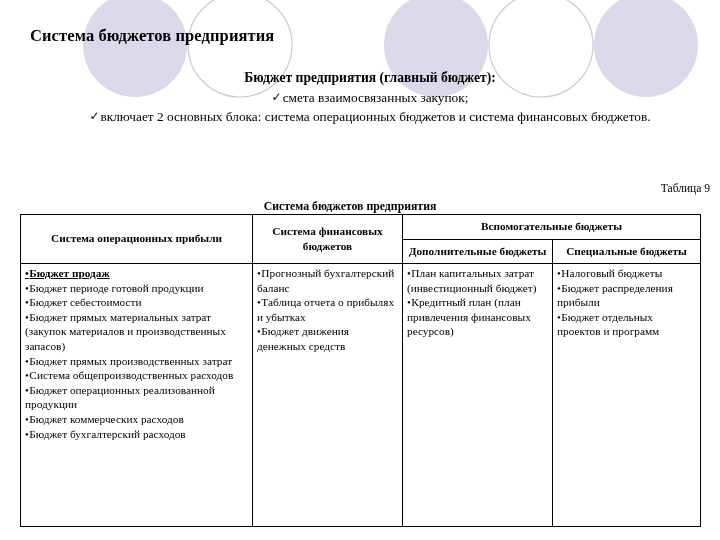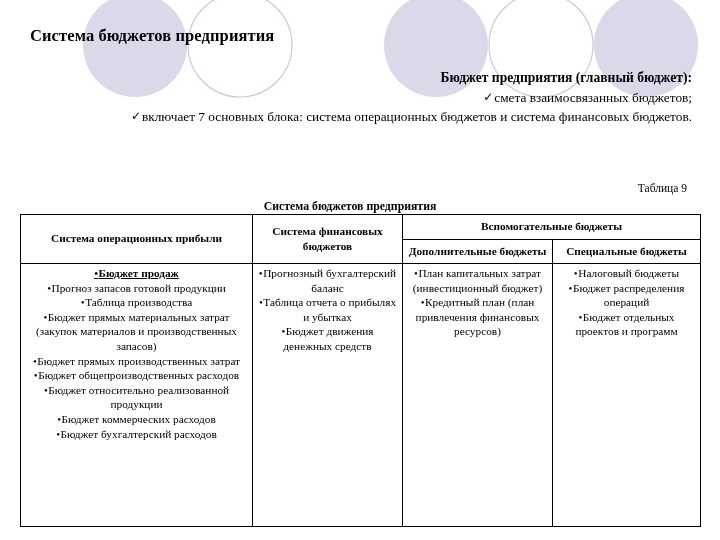--- a/index.html
+++ b/index.html
@@ -35,46 +35,46 @@
     z-index: 2;
     font-size: 16.5px;
     font-weight: bold;
     letter-spacing: 0.1px;
     white-space: nowrap;
   }
 
   
   #intro-block {
     position: absolute;
-    left: 0;
+    left: 24px;
     top: 68px;
     width: 692px;
     z-index: 2;
-    text-align: right;
+    text-align: center;
     font-size: 13.3px;
     line-height: 19.5px;
   }
   #intro-block .intro-head {
     font-weight: bold;
     font-size: 13.6px;
   }
   #intro-block .intro-line {
     display: block;
   }
   .check {
     font-family: "DejaVu Sans", sans-serif;
     font-size: 12px;
     padding-right: 1px;
     vertical-align: 1px;
   }
 
   
   #table-number {
     position: absolute;
-    right: 33px;
+    right: 10px;
     top: 182px;
     z-index: 2;
     font-size: 11.5px;
   }
 
   
   #table-caption {
     position: absolute;
     left: 0px;
     top: 199px;
@@ -96,21 +96,21 @@
     table-layout: fixed;
     background: transparent;
   }
   #budget-table td, #budget-table th {
     border: 1px solid #000000;
     vertical-align: top;
     padding: 2px 4px 18px 4px;
     font-size: 11.3px;
     line-height: 14.6px;
     font-weight: normal;
-    text-align: center;
+    text-align: left;
   }
   #budget-table th {
     text-align: center;
     font-weight: bold;
     vertical-align: middle;
     line-height: 15.5px;
     padding: 4px 3px;
   }
   #budget-table .body-cell {
     height: 242px;
@@ -147,22 +147,22 @@
     <circle cx="240" cy="45" r="52" fill="none" stroke="#c9c9dd" stroke-width="1.2"></circle>
     <circle cx="436" cy="45" r="52" fill="#d9d9ea" stroke="none"></circle>
     <circle cx="541" cy="45" r="52" fill="none" stroke="#c9c9dd" stroke-width="1.2"></circle>
     <circle cx="646" cy="45" r="52" fill="#d9d9ea" stroke="none"></circle>
   </svg>
 
 <div id="slide-title">Система бюджетов предприятия</div>
 
 <div id="intro-block">
   <div class="intro-head">Бюджет предприятия (главный бюджет):</div>
-  <div class="intro-line"><span class="check">✓</span><span>смета взаимосвязанных бюджетов;</span></div>
-  <div class="intro-line"><span class="check">✓</span><span>включает 7 основных блока: система операционных бюджетов и система финансовых бюджетов.</span></div>
+  <div class="intro-line"><span class="check">✓</span><span>смета взаимосвязанных закупок;</span></div>
+  <div class="intro-line"><span class="check">✓</span><span>включает 2 основных блока: система операционных бюджетов и система финансовых бюджетов.</span></div>
 </div>
 
 <div id="table-number">Таблица 9</div>
 
 <div id="table-caption">Система бюджетов предприятия</div>
 
 <table id="budget-table">
   <colgroup>
     <col class="col1">
       <col class="col2">
@@ -178,45 +178,45 @@
     <tr>
       <th>Дополнительные бюджеты</th>
       <th>Специальные бюджеты</th>
     </tr>
   </thead>
   <tbody>
     <tr>
       <td class="body-cell">
         <ul class="bullet-list">
             <li class="emph">Бюджет продаж</li>
-            <li>Прогноз запасов готовой продукции</li>
-            <li>Таблица производства</li>
+            <li>Бюджет периоде готовой продукции</li>
+            <li>Бюджет себестоимости</li>
             <li>Бюджет прямых материальных затрат (закупок материалов и производственных запасов)</li>
             <li>Бюджет прямых производственных затрат</li>
-            <li>Бюджет общепроизводственных расходов</li>
-            <li>Бюджет относительно реализованной продукции</li>
+            <li>Система общепроизводственных расходов</li>
+            <li>Бюджет операционных реализованной продукции</li>
             <li>Бюджет коммерческих расходов</li>
             <li>Бюджет бухгалтерский расходов</li>
           </ul>
       </td>
       <td class="body-cell">
         <ul class="bullet-list">
             <li>Прогнозный бухгалтерский баланс</li>
             <li>Таблица отчета о прибылях и убытках</li>
             <li>Бюджет движения денежных средств</li>
           </ul>
       </td>
       <td class="body-cell">
         <ul class="bullet-list">
             <li>План капитальных затрат (инвестиционный бюджет)</li>
             <li>Кредитный план (план привлечения финансовых ресурсов)</li>
           </ul>
       </td>
       <td class="body-cell">
         <ul class="bullet-list">
             <li>Налоговый бюджеты</li>
-            <li>Бюджет распределения операций</li>
+            <li>Бюджет распределения прибыли</li>
             <li>Бюджет отдельных проектов  и программ</li>
           </ul>
       </td>
     </tr>
   </tbody>
 </table>
 
 </body></html>

